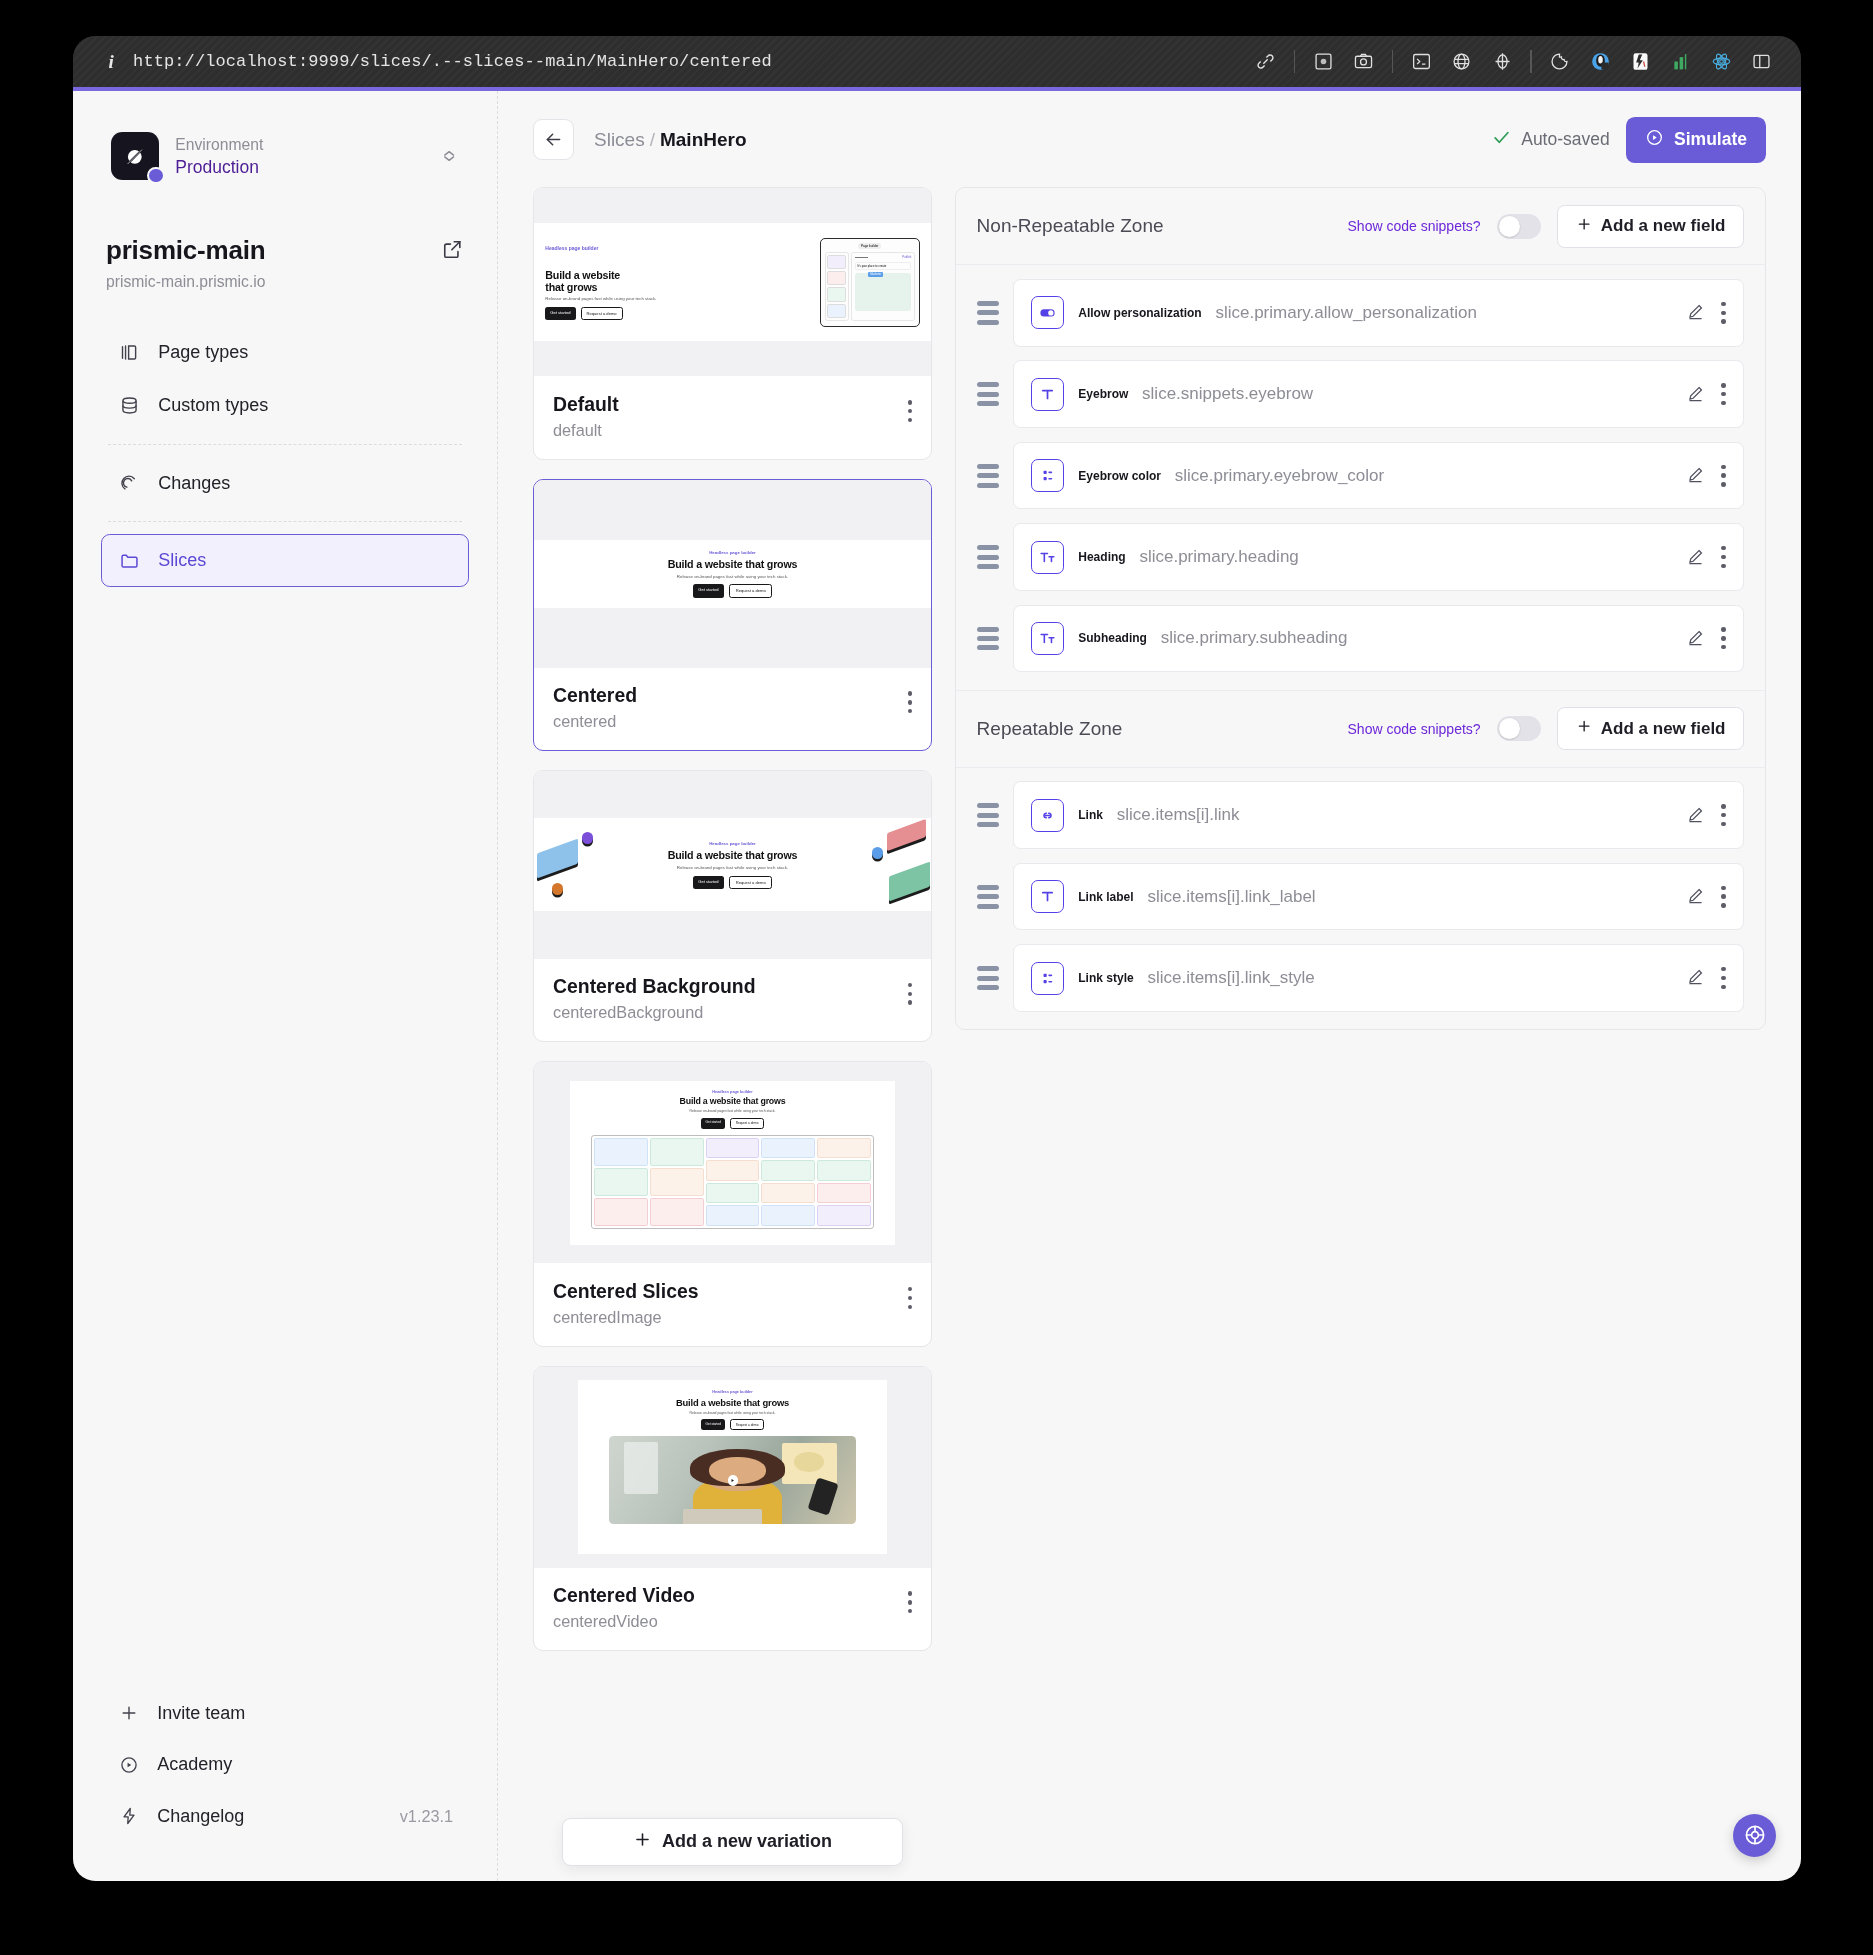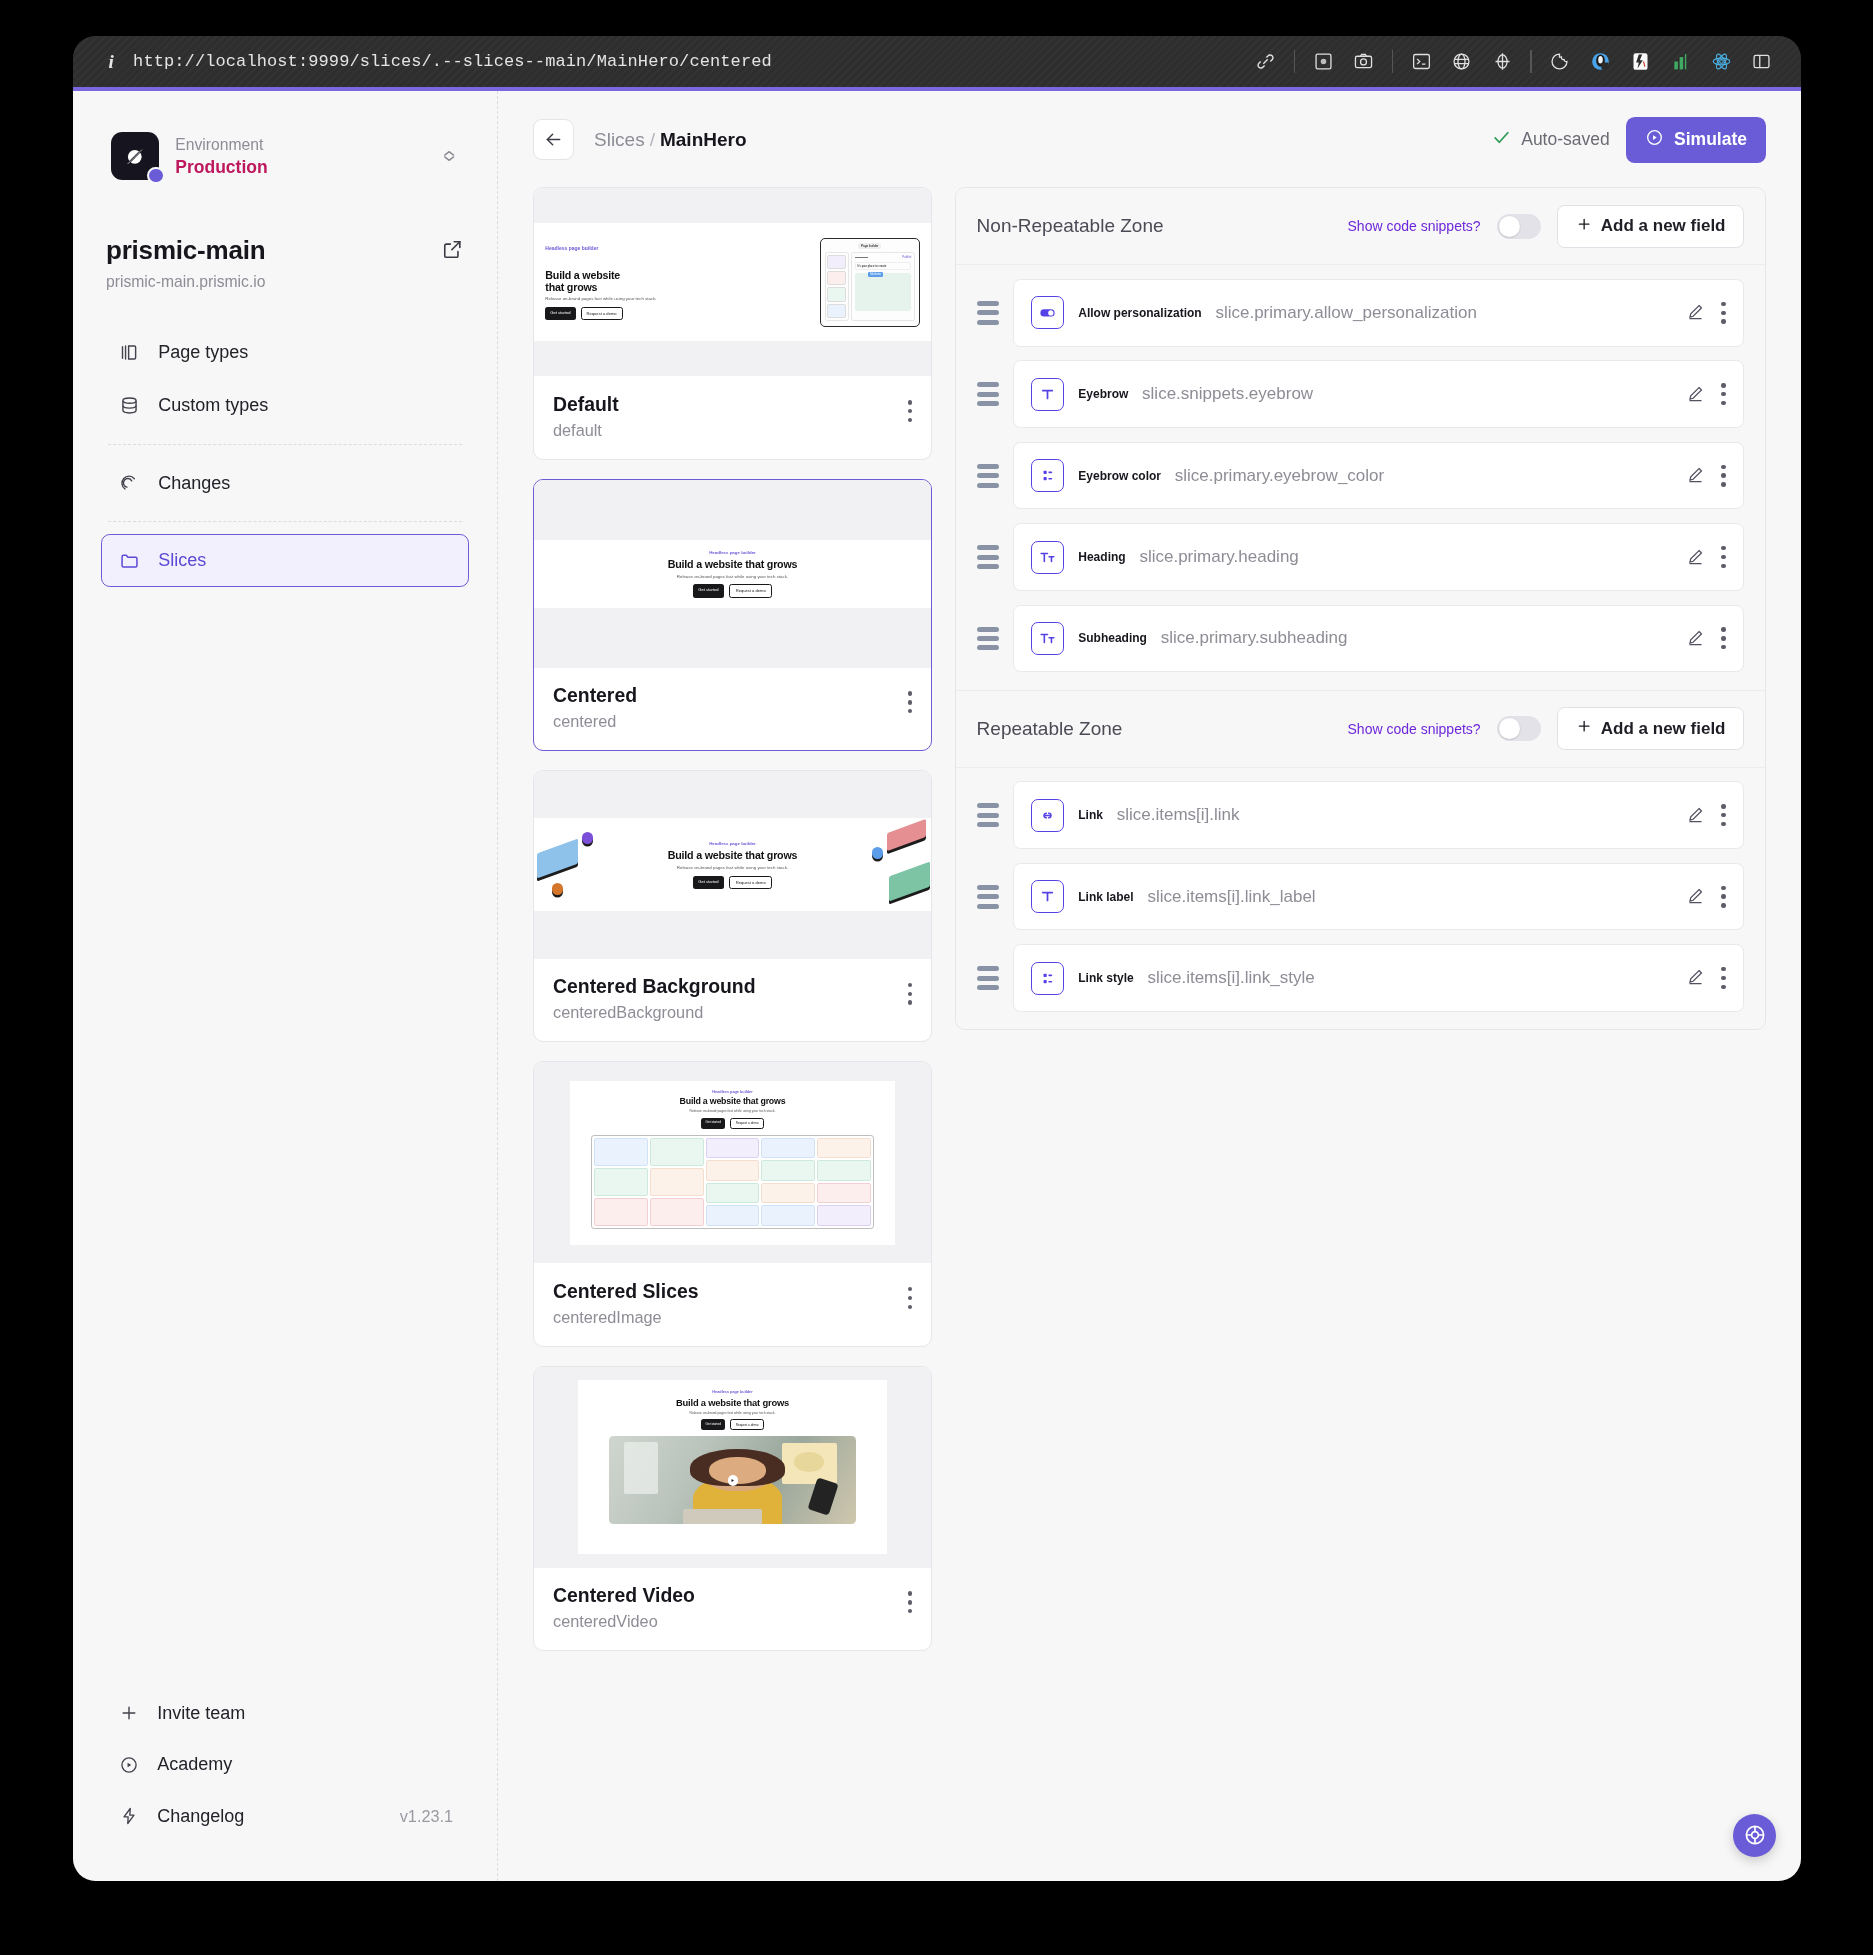--- a/index.html
+++ b/index.html
@@ -79,21 +79,21 @@
     background: #16141f; border-radius: 11.3px;
     display: flex; align-items: center; justify-content: center;
   }
   .env-dot {
     position: absolute; right: -5.6px; bottom: -3.8px;
     width: 17.5px; height: 17.5px; border-radius: 50%;
     background: #6a5bd6; border: 2.5px solid #f7f7f8;
   }
   .env-text { display: flex; flex-direction: column; gap: 1.3px; }
   .env-label { font-size: 15.7px; color: #8d8d96; line-height: 1.25; }
-  .env-value { font-size: 17.5px; color: #be185d; font-weight: bold; line-height: 1.3; }
+  .env-value { font-size: 17.5px; color: #4c1d95; font-weight: normal; line-height: 1.3; }
   .env-caret { margin-left: auto; width: 19px; display: flex; flex-direction: column; align-items: center; gap: 3.1px; color: #8d8d96; }
 
   .repo-block { margin: 48px 33px 0 33px; }
   .repo-top { display: flex; align-items: center; }
   .repo-name { font-size: 26px; font-weight: bold; color: #17161d; letter-spacing: -0.2px; }
   .repo-ext { margin-left: auto; color: #3a3a44; }
   .repo-sub { margin-top: 7.5px; font-size: 15.7px; color: #8d8d96; }
 
   .nav { margin: 34px 27.6px 0 27.6px; display: flex; flex-direction: column; }
   .nav-item {
@@ -662,20 +662,28 @@
                   <div class="var-id">centeredVideo</div>
                 </div>
                 <div class="kebab">
                     <i></i>
                     <i></i>
                     <i></i>
                   </div>
               </div>
             </div>
 
+            <div class="add-variation">
+              <span>
+                <svg width="19" height="19" viewBox="0 0 24 24" fill="none" stroke="#1f1e26" stroke-width="2" stroke-linecap="round">
+                    <path d="M12 5v14M5 12h14"></path>
+                  </svg>
+              </span>
+              <span>Add a new variation</span>
+            </div>
           </div>
 
           <div class="fields">
             <div class="zone-panel">
 
               <div class="zone-head">
                 <span class="zone-title">Non-Repeatable Zone</span>
                 <div class="zone-tools">
                   <span class="snip-label">Show code snippets?</span>
                   <div class="toggle">

